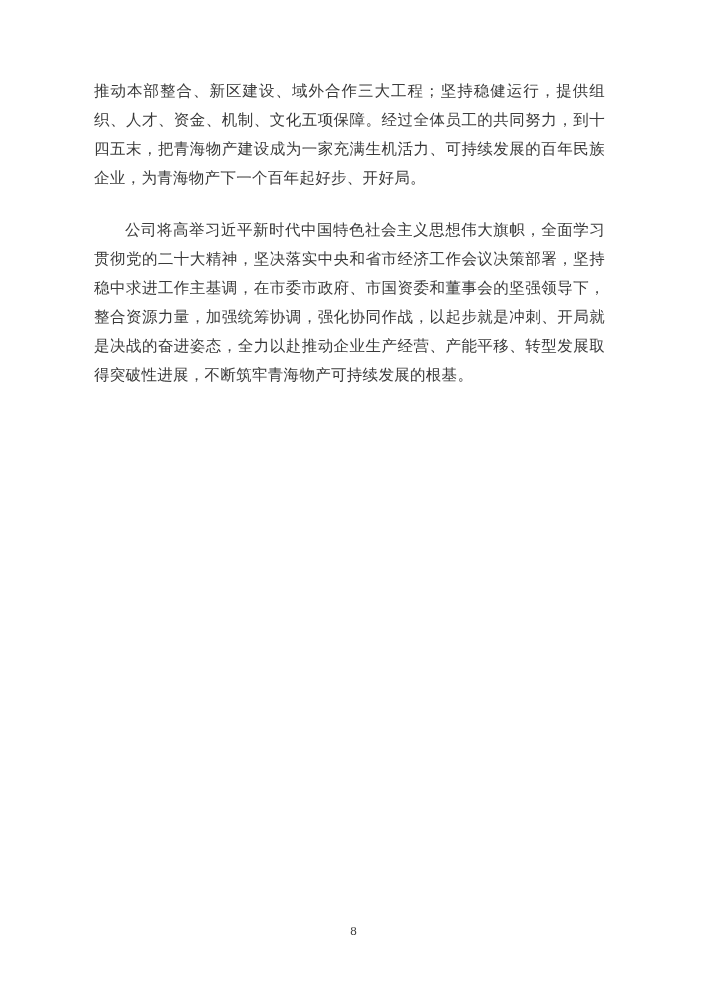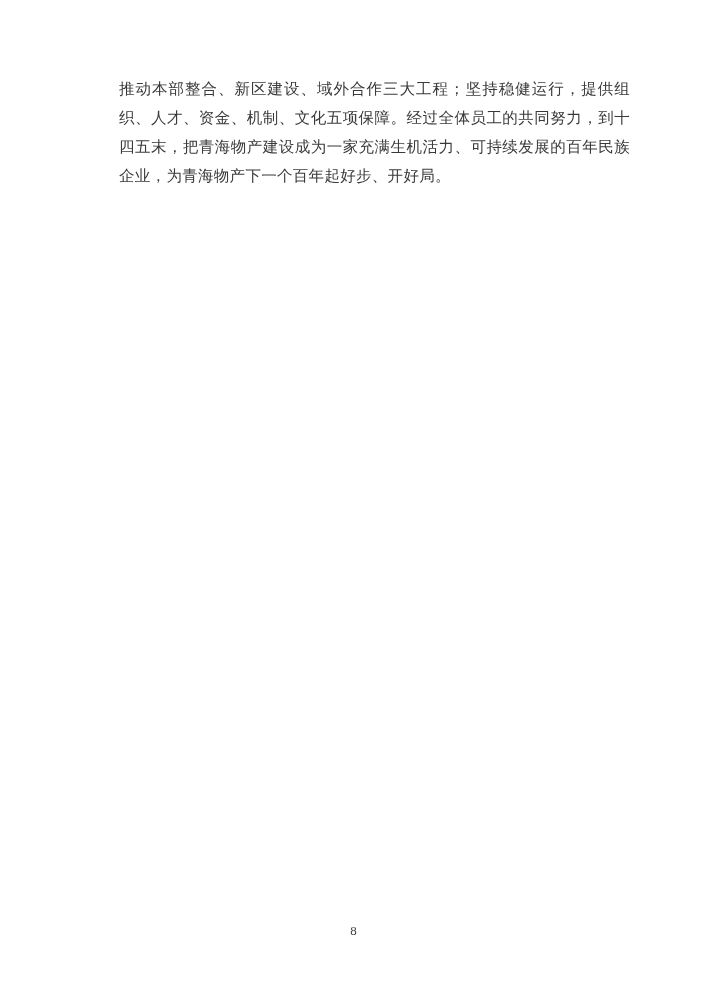--- a/index.html
+++ b/index.html
@@ -11,24 +11,23 @@
     position: relative;
     width: 707px;
     height: 999px;
     background: #ffffff;
     font-family: "Liberation Serif", "DejaVu Serif", serif;
     color: #3a3a3a;
     overflow: hidden;
   }
   .content {
     position: absolute;
-    left: 119px;
+    left: 94px;
     top: 76px;
     width: 511px;
-    font-family: Liberation Mono, monospace;
   }
   .para {
     margin: 0;
     font-size: 15.5px;
     line-height: 29px;
     text-align: justify;
     text-justify: inter-character;
     letter-spacing: 0.3px;
     word-break: break-all;
   }
@@ -48,17 +47,18 @@
     line-height: 18px;
     color: #404040;
   }
 </style>
 </head>
 <body>
 
 <div class="page">
   <div class="content">
     <p class="para">推动本部整合、新区建设、域外合作三大工程；坚持稳健运行，提供组织、人才、资金、机制、文化五项保障。经过全体员工的共同努力，到十四五末，把青海物产建设成为一家充满生机活力、可持续发展的百年民族企业，为青海物产下一个百年起好步、开好局。</p>
+    <p class="para indent">公司将高举习近平新时代中国特色社会主义思想伟大旗帜，全面学习贯彻党的二十大精神，坚决落实中央和省市经济工作会议决策部署，坚持稳中求进工作主基调，在市委市政府、市国资委和董事会的坚强领导下，整合资源力量，加强统筹协调，强化协同作战，以起步就是冲刺、开局就是决战的奋进姿态，全力以赴推动企业生产经营、产能平移、转型发展取得突破性进展，不断筑牢青海物产可持续发展的根基。</p>
   </div>
   <div class="footer">
     <span>8</span>
   </div>
 </div>
 
 </body></html>

